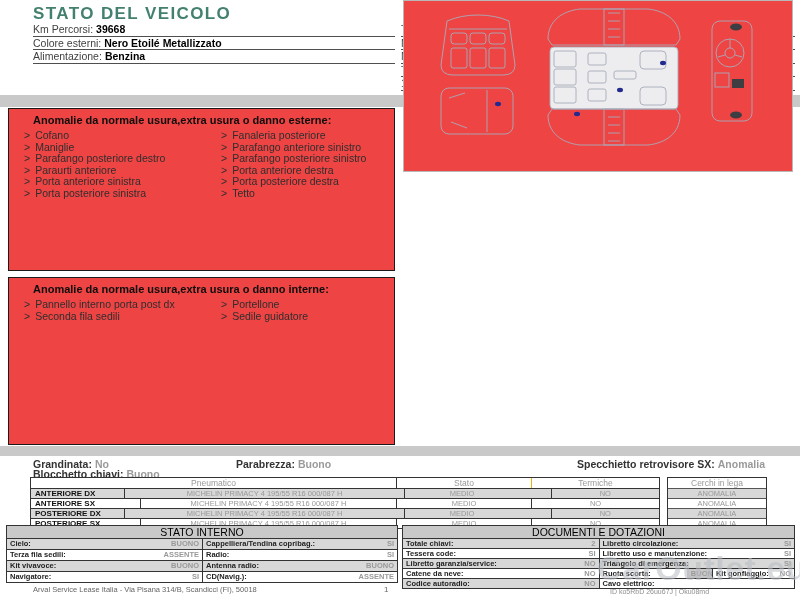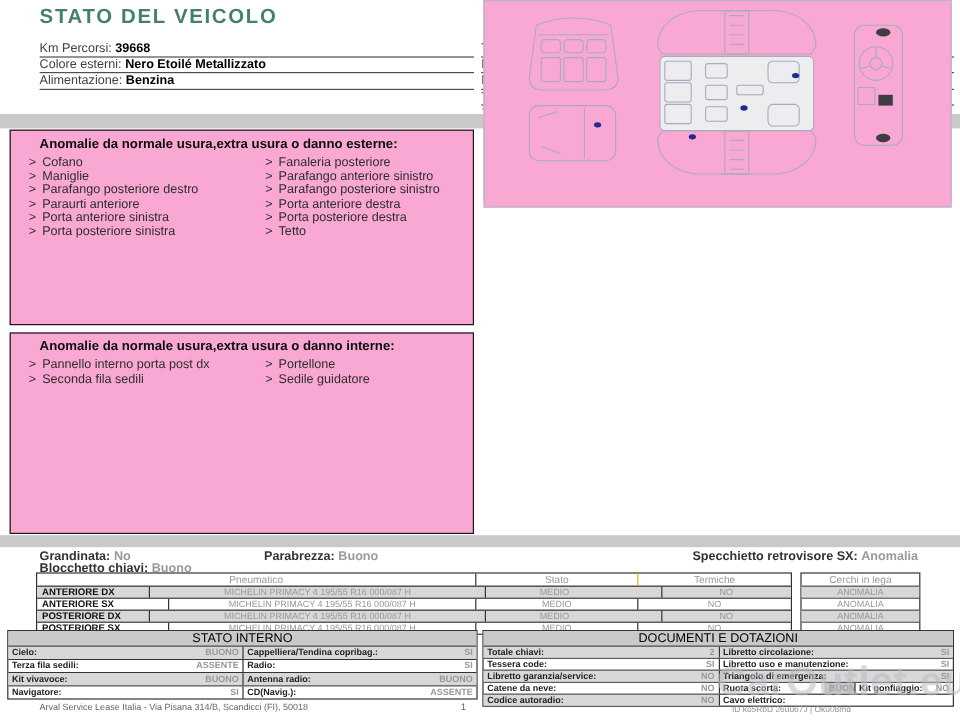--- a/index.html
+++ b/index.html
@@ -5,34 +5,34 @@
   html,body { margin:0; padding:0; background:#fff; }
   #page {
     position:relative; width:800px; height:600px; background:#ffffff;
     font-family:"Liberation Sans", sans-serif; overflow:hidden;
   }
   
   .doc-title { position:absolute; left:33px; top:4px; font-size:17px; font-weight:700;
                color:#44806f; letter-spacing:1.4px; }
   .rev { position:absolute; right:30px; top:4px; font-size:8px; color:#8a8a8a; }
 
-  .info-block { position:absolute; top:23px; font-size:10.5px;margin-top:11px; }
+  .info-block { position:absolute; top:23px; font-size:10.5px; }
   .info-left  { left:33px;  width:362px; }
   .info-right { left:401px; width:394px; }
   .info-row { border-bottom:1px solid #4f4f4f; padding:1px 0 1px 0; line-height:10.5px; }
   .info-label { color:#3f3f3f; }
   .info-value { font-weight:700; color:#000; margin-left:3px; }
 
   
   .band { position:absolute; left:0; width:800px; background:#c9c9c9; }
   .band1 { top:95px;  height:12px; }
   .band2 { top:446px; height:10px; }
 
   
-  .panel { position:absolute; background:#f9a8d4; box-sizing:border-box; }
+  .panel { position:absolute; background:#ef4444; box-sizing:border-box; }
   .panel-text { left:8px; width:387px; border:1px solid #1a1a1a; }
   .panel-ext  { top:108px; height:163px; }
   .panel-int  { top:277px; height:168px; }
   .panel-diagram { left:403px; width:390px; border:1px solid #b8b8b8; }
   .panel-title { font-size:11px; font-weight:700; color:#0d0d0d; margin:5px 8px 4px 24px; }
   .cols { position:relative; margin-left:15px; }
   .col  { position:absolute; top:0; }
   .col1 { left:0; }
   .col2 { left:197px; }
   .itm { font-size:10.5px; line-height:11.5px; color:#2e2e2e; white-space:nowrap; }
@@ -281,21 +281,21 @@
         <ellipse class="dot" cx="216" cy="89" rx="3" ry="2.2"></ellipse>
         <ellipse class="dot" cx="173" cy="113" rx="3" ry="2.2"></ellipse>
       </g>
     </svg>
   </div>
 
   <div class="band band2"></div>
 
   <div>
     <div class="sum-item" style="left:33px; top:458px;"><span>Grandinata:</span><span class="sum-val">No</span></div>
-    <div class="sum-item" style="left:220px; top:458px;"><span>Parabrezza:</span><span class="sum-val">Buono</span></div>
+    <div class="sum-item" style="left:236px; top:458px;"><span>Parabrezza:</span><span class="sum-val">Buono</span></div>
     <div class="sum-item" style="left:362px; top:458px;margin-top:36px;"><span>Specchietto retrovisore DX:</span><span class="sum-val">Anomalia</span></div>
     <div class="sum-item" style="left:577px; top:458px;"><span>Specchietto retrovisore SX:</span><span class="sum-val">Anomalia</span></div>
     <div class="sum-item" style="left:33px; top:468px;"><span>Blocchetto chiavi:</span><span class="sum-val">Buono</span></div>
   </div>
 
   <div class="tyre-table">
     <div class="tt-header">
       <div class="h-pneu">Pneumatico</div>
       <div class="h-stato">Stato</div>
       <div class="h-term">Termiche</div>

